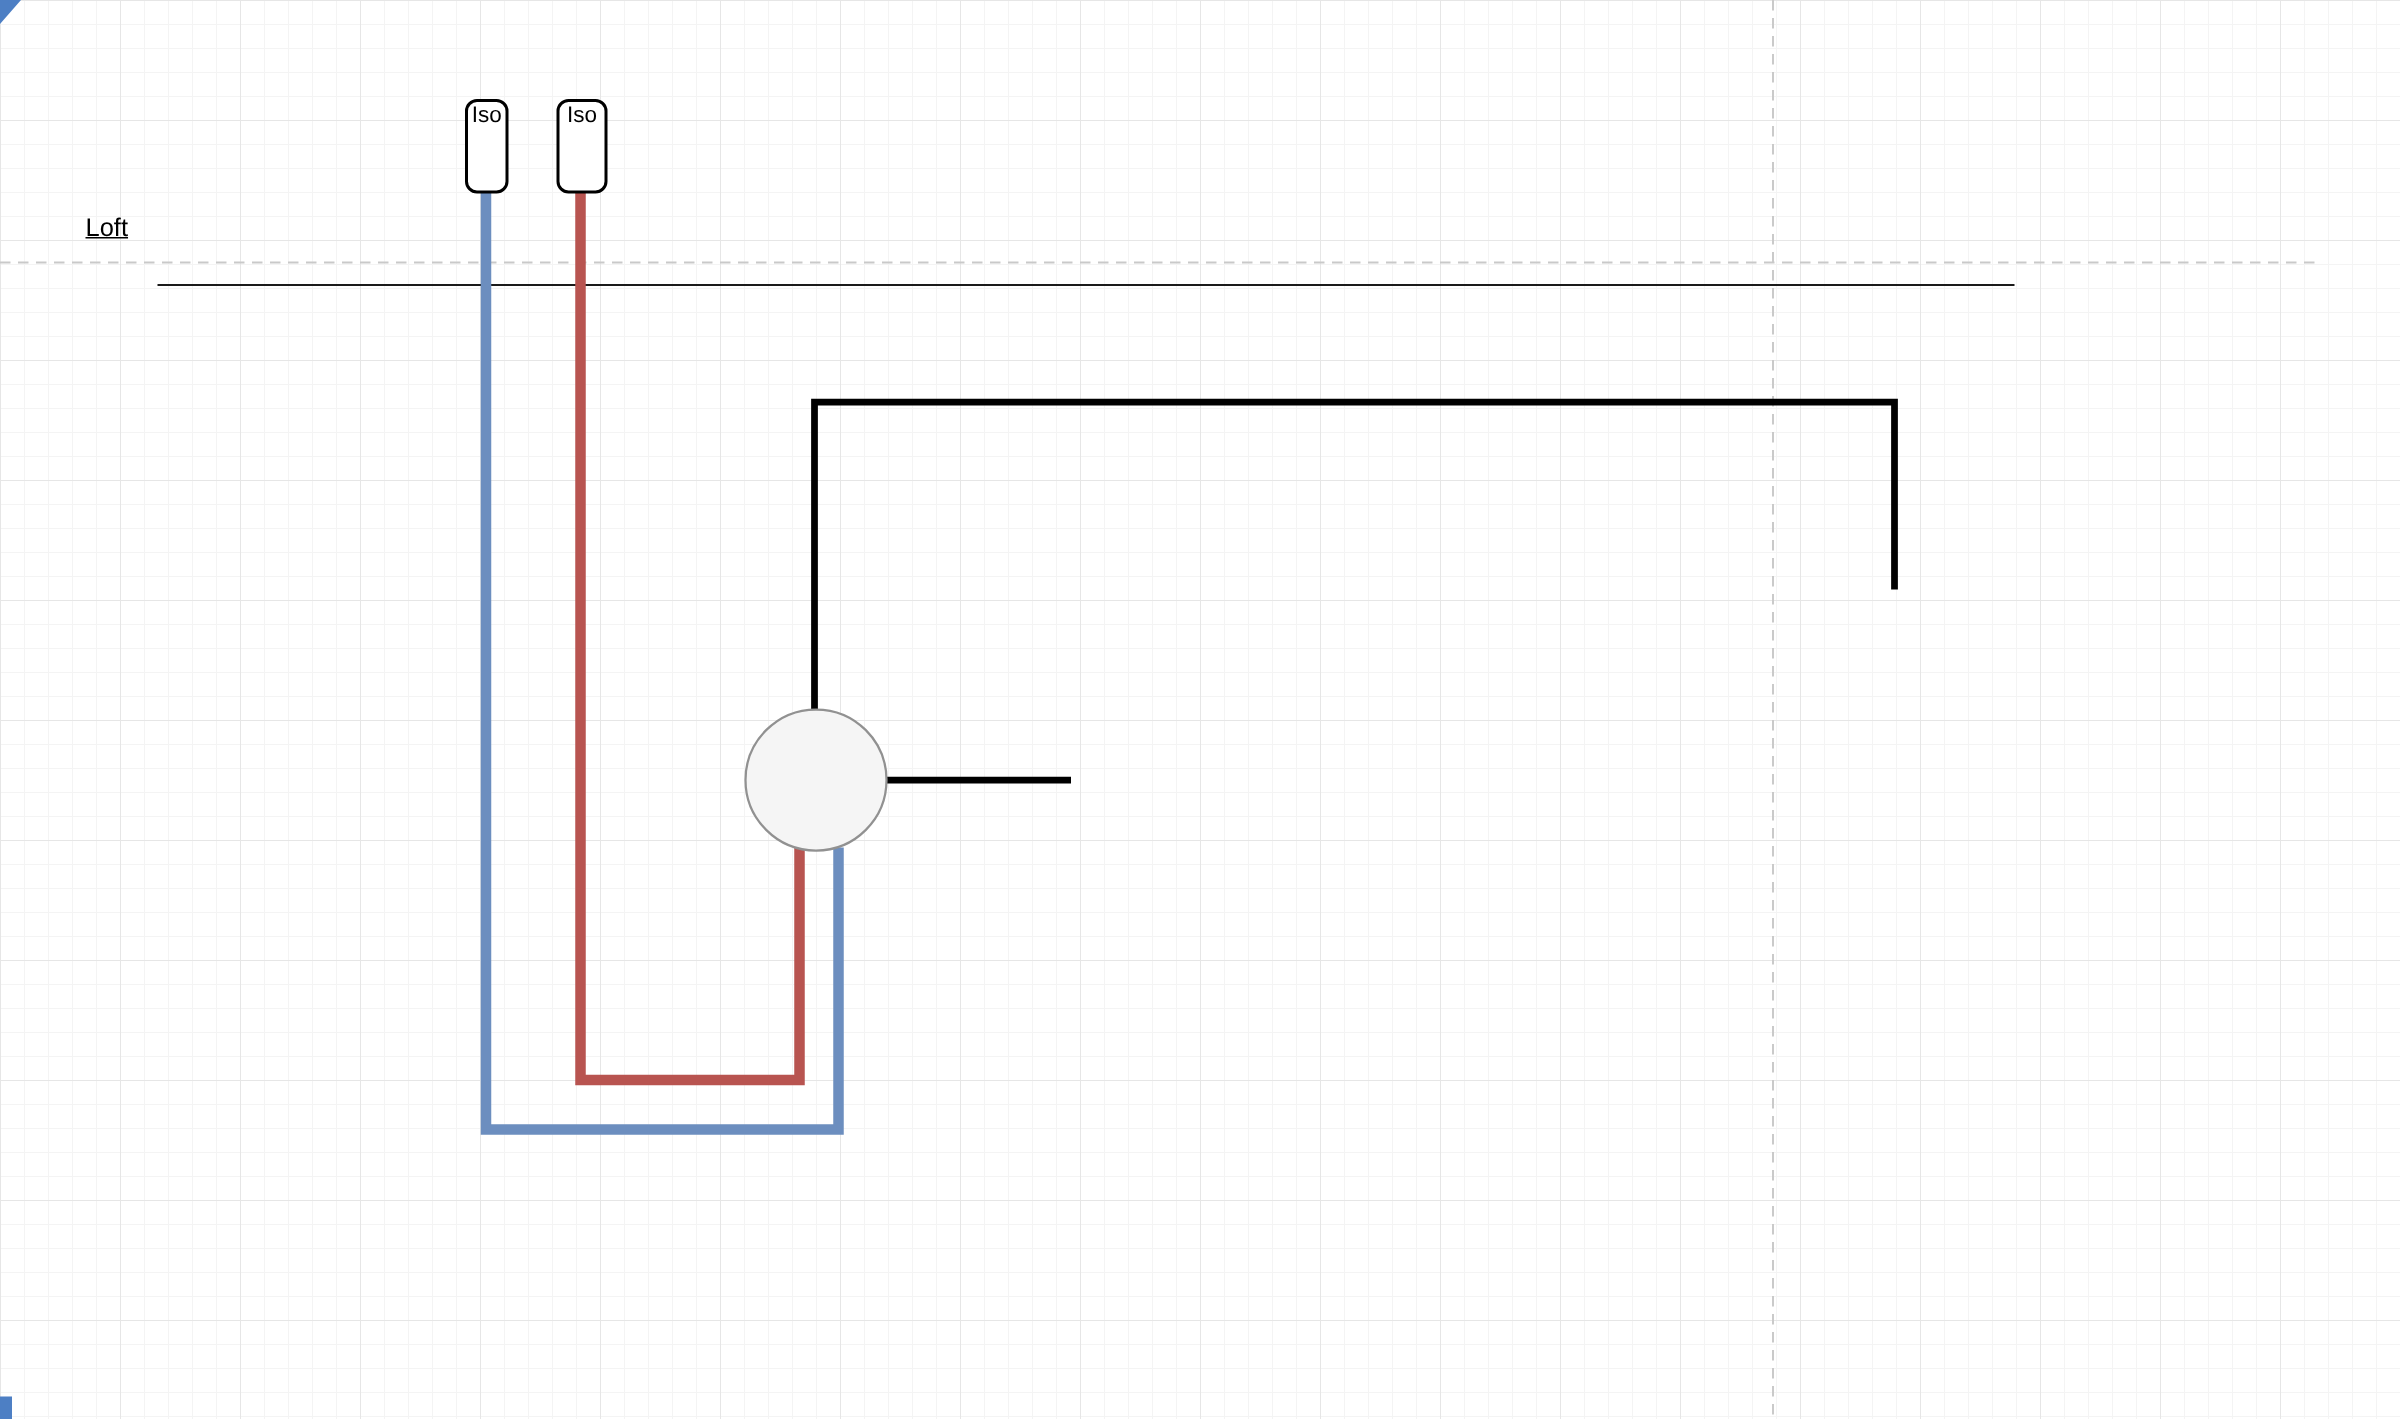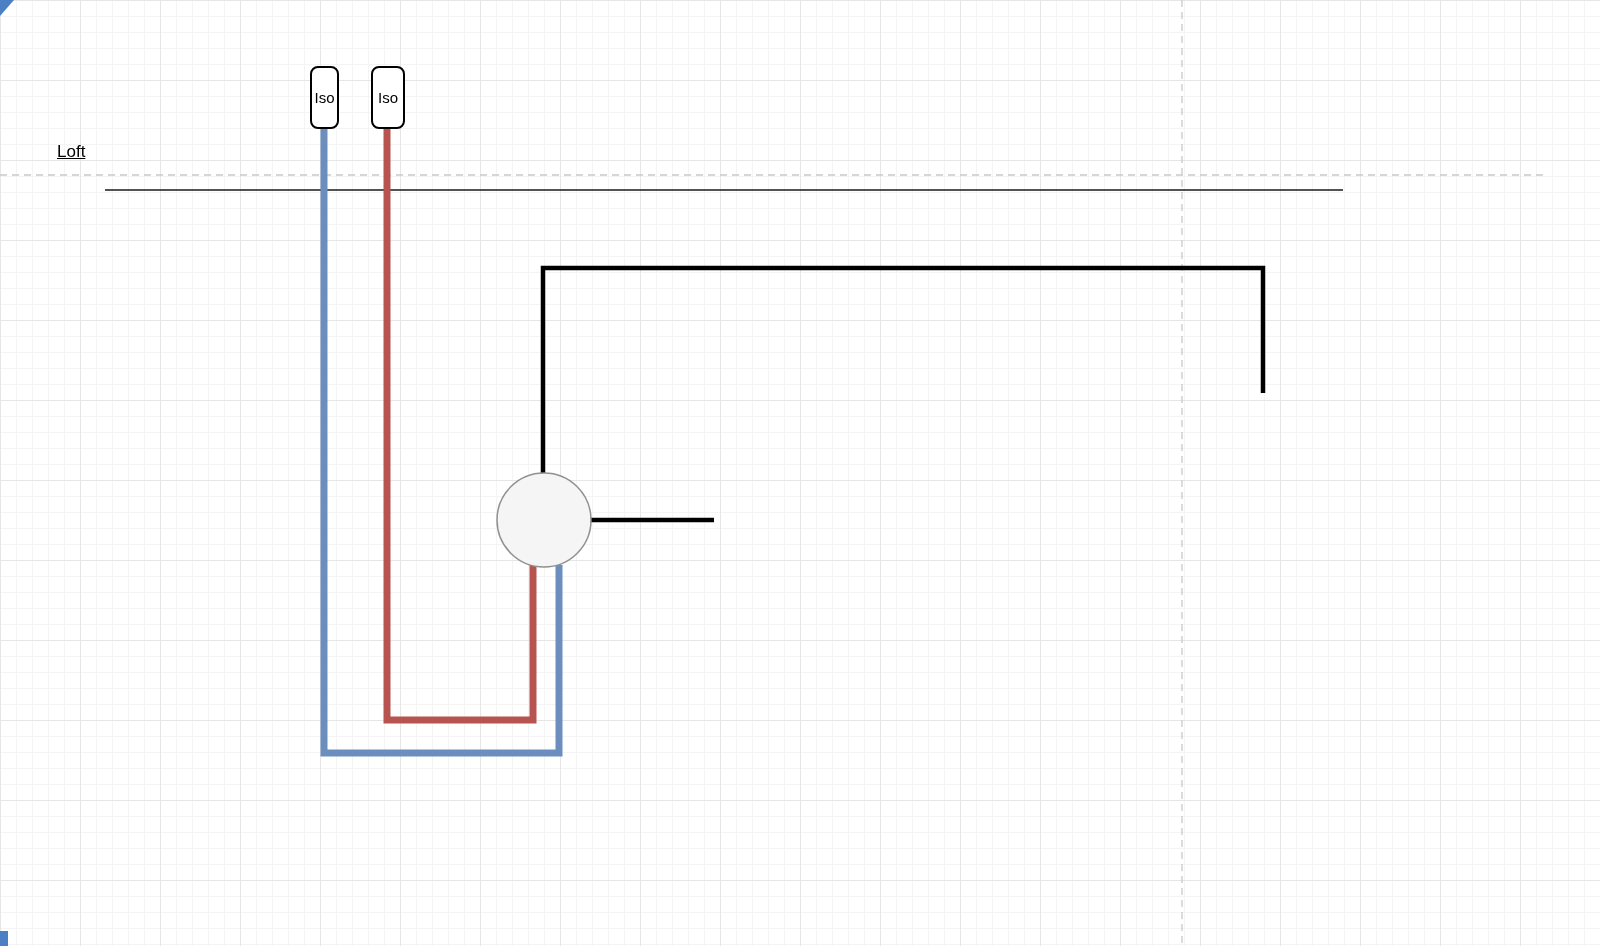--- a/index.html
+++ b/index.html
@@ -24,21 +24,20 @@
     position: absolute;
     left: 0; top: 0;
     width: 1600px; height: 946px;
   }
   .valve {
     position: absolute;
     background: #ffffff;
     border: 2px solid #000000;
     border-radius: 8px;
     display: flex;
-    align-items: center;
     justify-content: center;
     font-size: 15px;
     color: #000000;
   }
   .valve-1 { left: 310px; top: 66px; width: 29px; height: 63px; }
   .valve-2 { left: 371px; top: 66px; width: 34px; height: 63px; }
   .loft-label {
     position: absolute;
     left: 57px; top: 142px;
     font-size: 17px;

